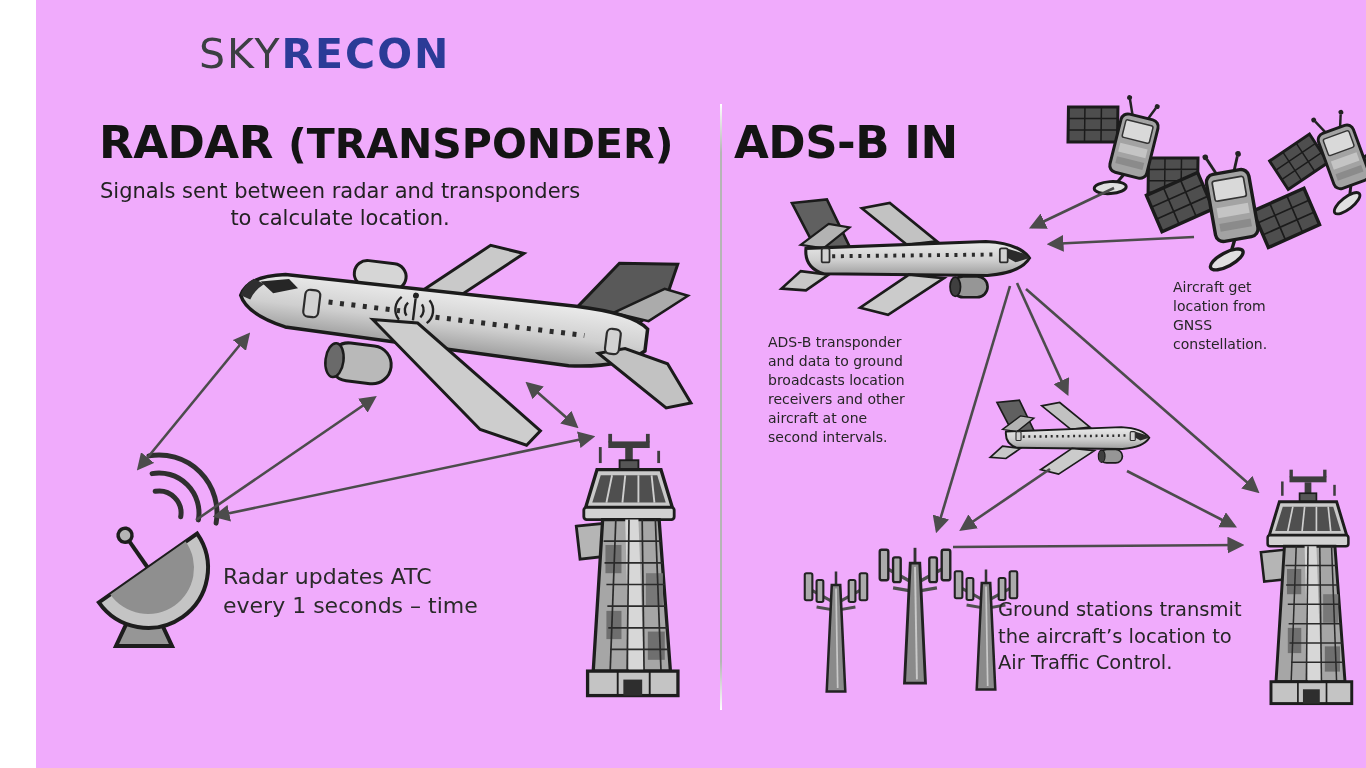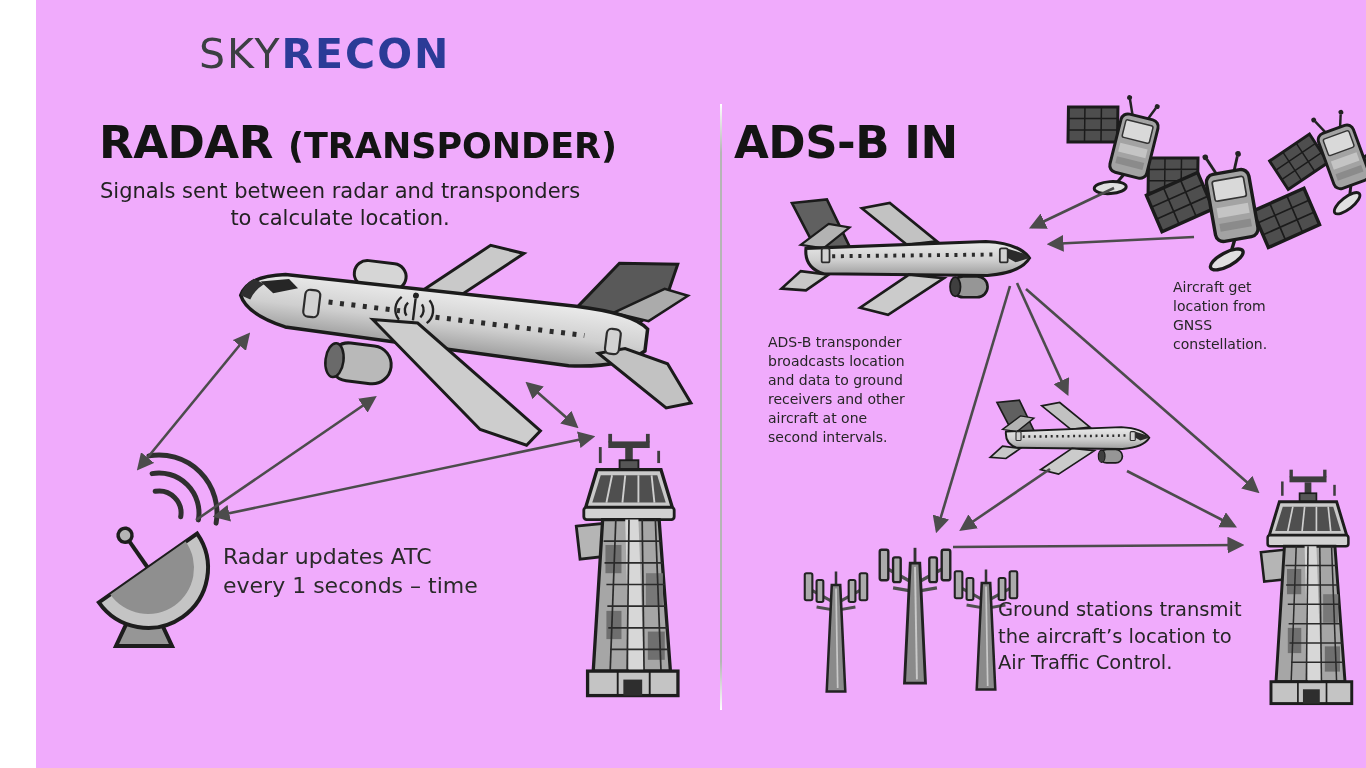--- a/index.html
+++ b/index.html
@@ -8,21 +8,21 @@
   .abs{position:absolute;}
   
   .logo{left:163px;top:34px;font-size:41px;letter-spacing:2px;line-height:1;}
   .logo .sky{color:#3b3f42;font-weight:400;}
   .logo .recon{color:#2b3b97;font-weight:700;}
   
   .divider{left:684px;top:104px;width:2px;height:606px;
            background:linear-gradient(#ffffff,#b5b5b5 8%,#b5b5b5 92%,#ffffff);}
   
   .h1{font-weight:700;font-size:45px;line-height:1;letter-spacing:-0.5px;color:#141414;}
-  .h1 .paren{font-size:35px;font-weight:600;letter-spacing:0;}
+  .h1 .paren{font-size:41px;font-weight:600;letter-spacing:0;}
   .sub{font-size:21px;line-height:1.3;color:#222;text-align:center;}
   .note{font-size:22px;line-height:1.32;color:#2a2a2a;font-weight:500;}
   .para{font-size:14px;line-height:1.36;color:#262626;font-weight:500;}
   .center{text-align:left;}
   svg{display:block;overflow:visible;}
   .arrows{left:0;top:0;pointer-events:none;}
   .arr{stroke:#4c4c4c;stroke-width:2.6;fill:none;}
 </style>
 </head>
 <body>
@@ -184,21 +184,21 @@
       <circle cx="84" cy="90" r="7" fill="#b5b5b5" stroke="#1d1d1d" stroke-width="3.5"></circle>
       <path d="M 24 130 A 60 60 0 0 0 144 130 Z" fill="#c4c4c4" stroke="#1d1d1d" stroke-width="4"></path>
       <path d="M 38 130 A 46 46 0 0 0 130 130 Z" fill="#8f8f8f"></path>
     </g>
   </svg>
 
   <svg class="abs" style="left:527px;top:432px;" width="132" height="273" viewBox="0 0 140 290">
       <use href="#atc-tower"></use>
     </svg>
 
-  <div class="abs note" style="left:187px;top:542px;">
+  <div class="abs note" style="left:187px;top:562px;">
     <div>Radar updates ATC</div>
     <div>every 1 seconds – time</div>
   </div>
 
   <div class="abs h1" style="left:698px;top:120px;">
     <span>ADS-B IN</span>
   </div>
 
   <svg class="abs" style="left:1022px;top:90px;transform:rotate(14deg);" width="150" height="120" viewBox="0 0 150 120">
       <use href="#sat"></use>
@@ -213,22 +213,22 @@
   <svg class="abs" style="left:742px;top:196px;" width="262" height="131" viewBox="0 0 300 150">
       <use href="#jet-right"></use>
     </svg>
 
   <svg class="abs" style="left:952px;top:398px;" width="168" height="84" viewBox="0 0 300 150">
       <use href="#jet-right"></use>
     </svg>
 
   <div class="abs para" style="left:732px;top:333px;">
     <div>ADS-B transponder</div>
+    <div>and data to ground</div>
     <div>broadcasts location</div>
-    <div>and data to ground</div>
     <div>receivers and other</div>
     <div>aircraft at one</div>
     <div>second intervals.</div>
   </div>
 
   <div class="abs para" style="left:1137px;top:278px;">
     <div>Aircraft get</div>
     <div>location from</div>
     <div>GNSS</div>
     <div>constellation.</div>

